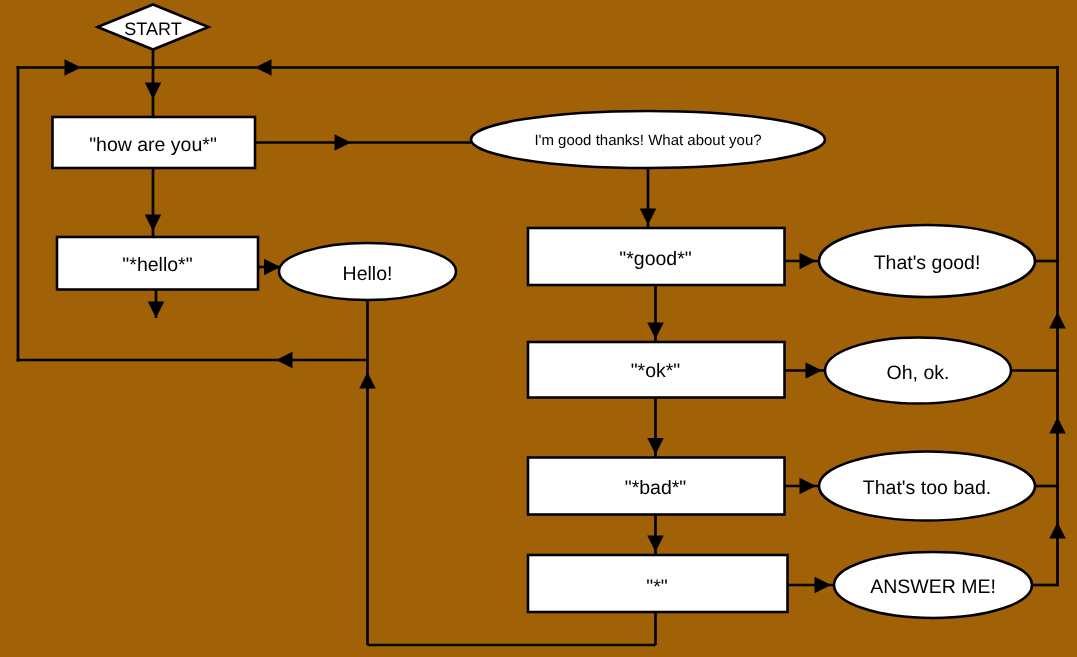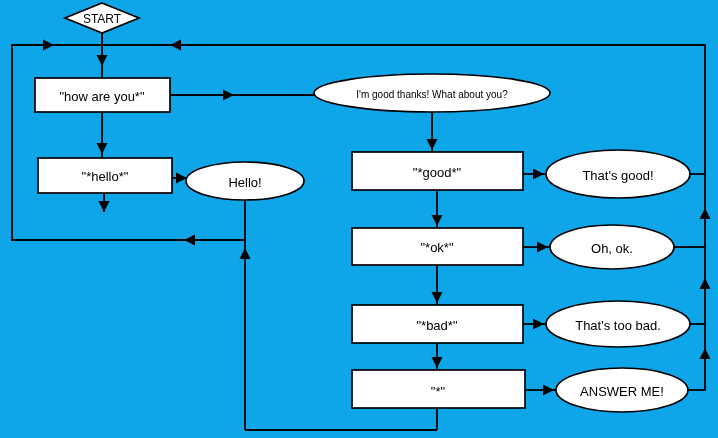--- a/index.html
+++ b/index.html
@@ -4,21 +4,21 @@
 <style>
   html, body {
     margin: 0;
     padding: 0;
     background: #ffffff;
   }
   .stage {
     position: relative;
     width: 718px;
     height: 438px;
-    background: #0ea5e9;
+    background: #a16207;
     overflow: hidden;
   }
   svg { display: block; }
   .shape {
     fill: #ffffff;
     stroke: #000000;
     stroke-width: 1.7;
   }
   .conn {
     stroke: #000000;

